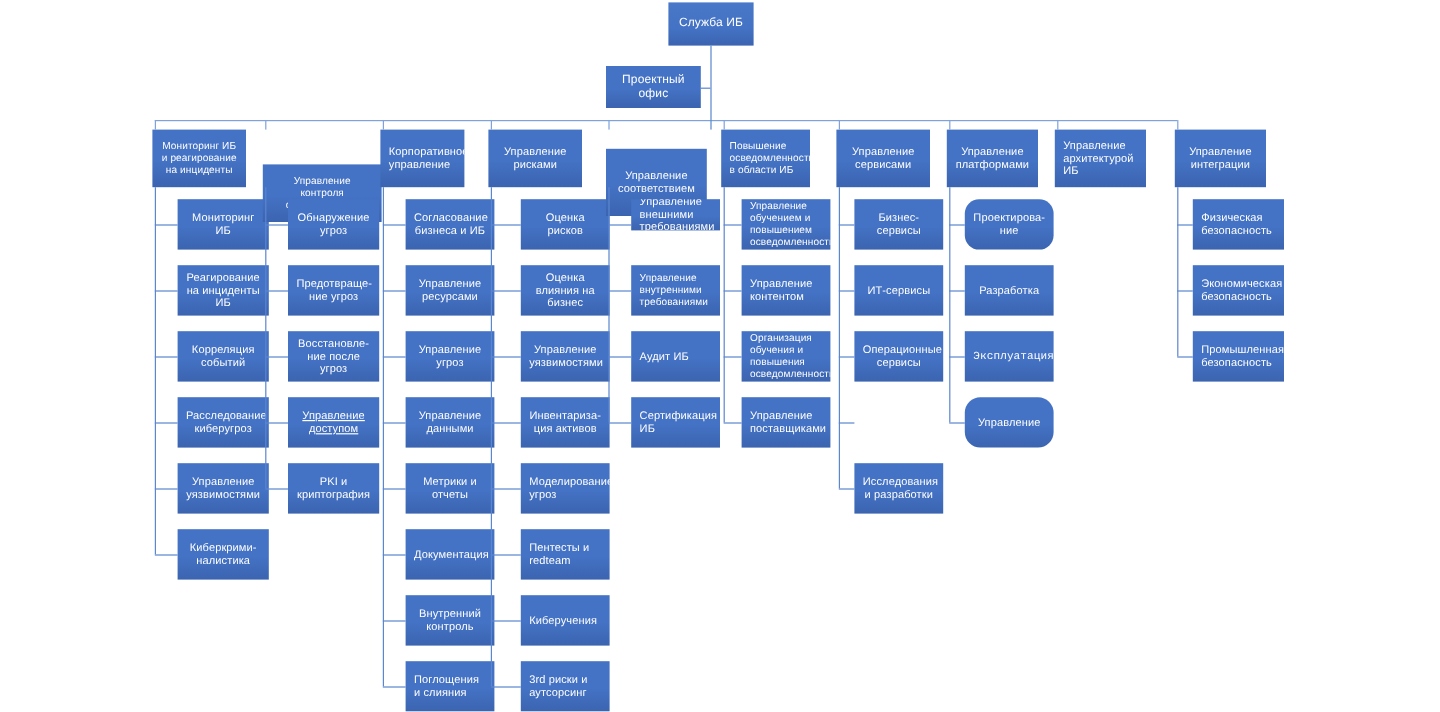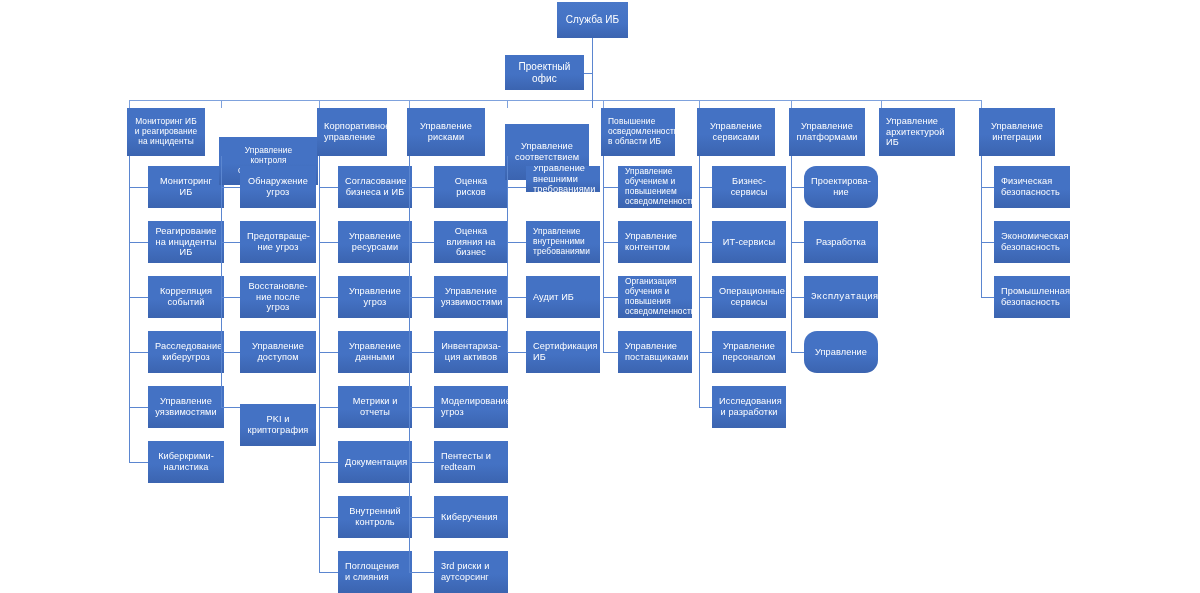--- a/index.html
+++ b/index.html
@@ -106,25 +106,25 @@
     </div>
     <div class="conn h" style="left: 221px; top: 187px; width: 19px; height: 1px;"></div>
     <div class="node c f9" style="left: 240px; top: 221px; width: 76px; height: 42px;">
       <span>Предотвраще-ние угроз</span>
     </div>
     <div class="conn h" style="left: 221px; top: 242px; width: 19px; height: 1px;"></div>
     <div class="node c f9" style="left: 240px; top: 276px; width: 76px; height: 42px;">
       <span>Восстановле-ние после угроз</span>
     </div>
     <div class="conn h" style="left: 221px; top: 297px; width: 19px; height: 1px;"></div>
-    <div class="node c f9" style="left: 240px; top: 331px; width: 76px; height: 42px;">
+    <div class="node c f9" style="left: 240px; top: 331px; width: 76px; height: 42px; text-decoration: underline;">
       <span>Управление доступом</span>
     </div>
     <div class="conn h" style="left: 221px; top: 352px; width: 19px; height: 1px;"></div>
-    <div class="node c f9" style="left: 240px; top: 404px; width: 76px; height: 42px;">
+    <div class="node c f9" style="left: 240px; top: 386px; width: 76px; height: 42px;">
       <span>PKI и криптография</span>
     </div>
     <div class="conn h" style="left: 221px; top: 407px; width: 19px; height: 1px;"></div>
     <div class="node l f9" style="left: 317px; top: 108px; width: 70px; height: 48px;">
       <span>Корпоративное управление</span>
     </div>
     <div class="conn v thin" style="left: 319px; top: 100px; width: 1px; height: 8px;"></div>
     <div class="conn v" style="left: 319px; top: 156px; width: 1px; height: 416px;"></div>
     <div class="node c f9" style="left: 338px; top: 166px; width: 74px; height: 42px;">
       <span>Согласование бизнеса и ИБ</span>
@@ -247,23 +247,20 @@
     </div>
     <div class="conn h" style="left: 699px; top: 187px; width: 13px; height: 1px;"></div>
     <div class="node c f9" style="left: 712px; top: 221px; width: 74px; height: 42px;">
       <span>ИТ-сервисы</span>
     </div>
     <div class="conn h" style="left: 699px; top: 242px; width: 13px; height: 1px;"></div>
     <div class="node c f9" style="left: 712px; top: 276px; width: 74px; height: 42px;">
       <span>Операционные сервисы</span>
     </div>
     <div class="conn h" style="left: 699px; top: 297px; width: 13px; height: 1px;"></div>
-    <div class="node c f9" style="left: 712px; top: 331px; width: 74px; height: 42px;">
-      <span>Управление персоналом</span>
-    </div>
     <div class="conn h" style="left: 699px; top: 352px; width: 13px; height: 1px;"></div>
     <div class="node c f9" style="left: 712px; top: 386px; width: 74px; height: 42px;">
       <span>Исследования и разработки</span>
     </div>
     <div class="conn h" style="left: 699px; top: 407px; width: 13px; height: 1px;"></div>
     <div class="node c f9" style="left: 789px; top: 108px; width: 76px; height: 48px;">
       <span>Управление платформами</span>
     </div>
     <div class="conn v thin" style="left: 791px; top: 100px; width: 1px; height: 8px;"></div>
     <div class="conn v" style="left: 791px; top: 156px; width: 1px; height: 196px;"></div>

